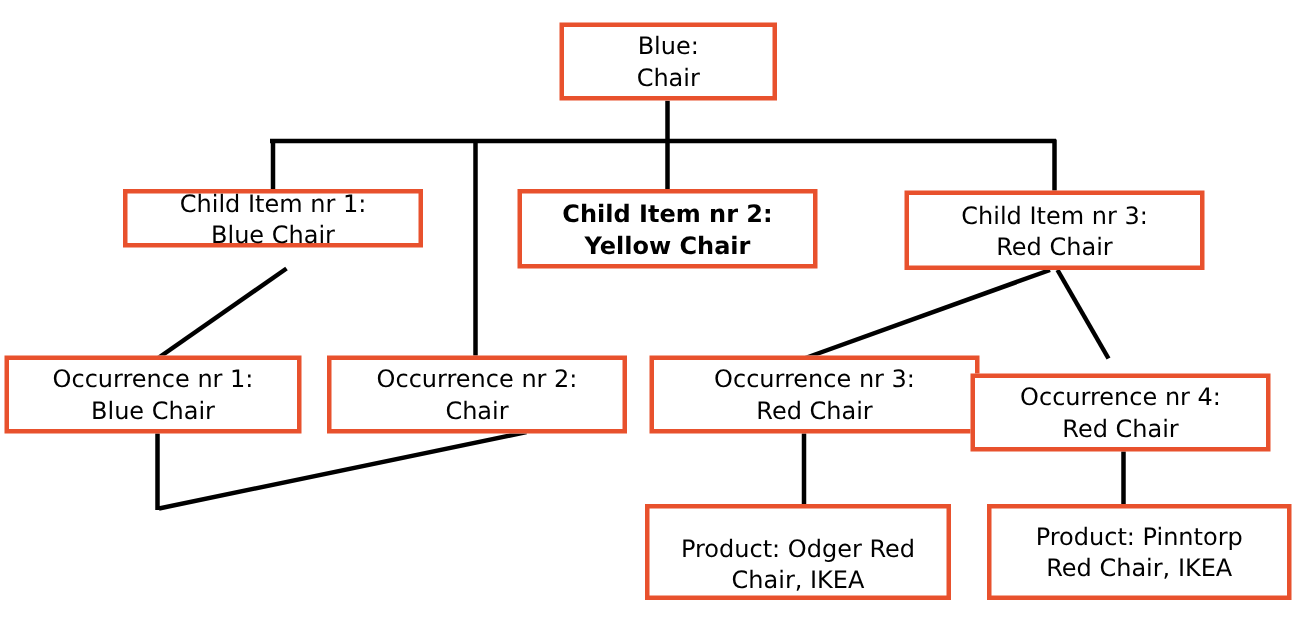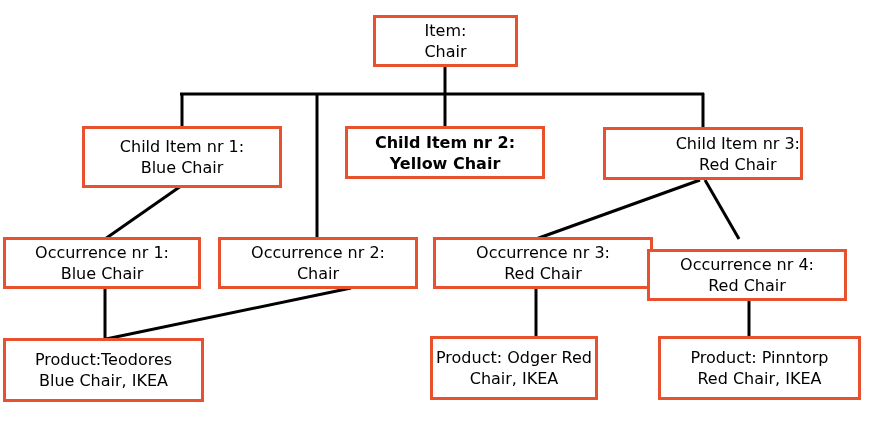--- a/index.html
+++ b/index.html
@@ -37,29 +37,29 @@
     text-align: center;
     color: #000000;
     font-size: 16px;
     line-height: 21px;
   }
   .node .label {
     white-space: pre-line;
   }
   
   #n-item   { left: 373px; top: 15px;  width: 145px; height: 52px; }
-  #n-child1 { left: 82px;  top: 126px; width: 200px; height: 62px; }
+  #n-child1 { left: 82px;  top: 126px; width: 200px; height: 39px; }
   #n-child2 { left: 345px; top: 126px; width: 200px; height: 53px; font-weight: bold; }
-  #n-child3 { left: 603px; top: 127px; width: 200px; height: 53px; justify-content: flex-end; }
+  #n-child3 { left: 603px; top: 127px; width: 200px; height: 53px; }
   #n-occ1   { left: 3px;   top: 237px; width: 198px; height: 52px; }
   #n-occ2   { left: 218px; top: 237px; width: 200px; height: 52px; }
   #n-occ3   { left: 433px; top: 237px; width: 220px; height: 52px; }
   #n-occ4   { left: 647px; top: 237px; width: 200px; height: 52px; margin-top: 12px; }
   #n-prod1  { left: 3px;   top: 338px; width: 201px; height: 64px; }
-  #n-prod2  { left: 430px; top: 336px; width: 168px; height: 64px; }
+  #n-prod2  { left: 430px; top: 336px; width: 204px; height: 64px; align-items: flex-end; }
   #n-prod3  { left: 658px; top: 336px; width: 203px; height: 64px; }
 </style>
 </head>
 <body>
 
 <div class="stage">
 
   <svg class="edges" viewBox="0 0 870 422" xmlns="http://www.w3.org/2000/svg">
 
     <line x1="445" y1="67" x2="445" y2="128"></line>
@@ -81,21 +81,21 @@
     <line x1="105" y1="288" x2="105" y2="340"></line>
 
     <line x1="351" y1="288" x2="106" y2="339"></line>
 
     <line x1="536" y1="288" x2="536" y2="338"></line>
 
     <line x1="749" y1="288" x2="749" y2="338"></line>
   </svg>
 
   <div class="node" id="n-item">
-    <span class="label">Item:
+    <span class="label">Blue:
 Chair</span>
   </div>
 
   <div class="node" id="n-child1">
     <span class="label">Child Item nr 1:
 Blue Chair</span>
   </div>
 
   <div class="node" id="n-child2">
     <span class="label">Child Item nr 2:
@@ -120,24 +120,20 @@
   <div class="node" id="n-occ3">
     <span class="label">Occurrence nr 3:
 Red Chair</span>
   </div>
 
   <div class="node" id="n-occ4">
     <span class="label">Occurrence nr 4:
 Red Chair</span>
   </div>
 
-  <div class="node" id="n-prod1">
-    <span class="label">Product:Teodores
-Blue Chair, IKEA</span>
-  </div>
 
   <div class="node" id="n-prod2">
     <span class="label">Product: Odger Red
 Chair, IKEA</span>
   </div>
 
   <div class="node" id="n-prod3">
     <span class="label">Product: Pinntorp
 Red Chair, IKEA</span>
   </div>

